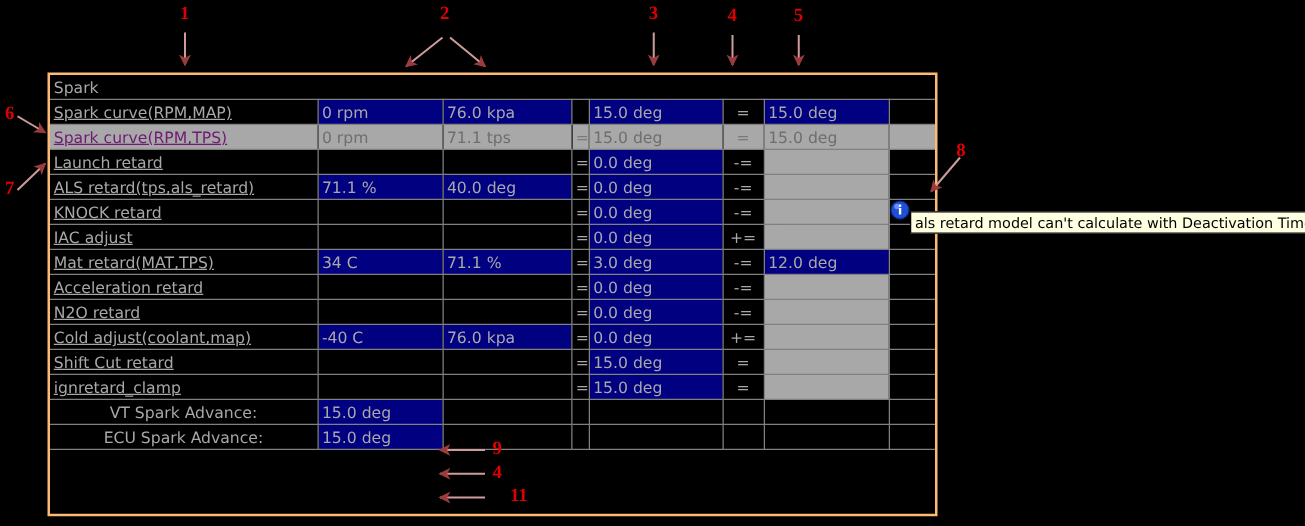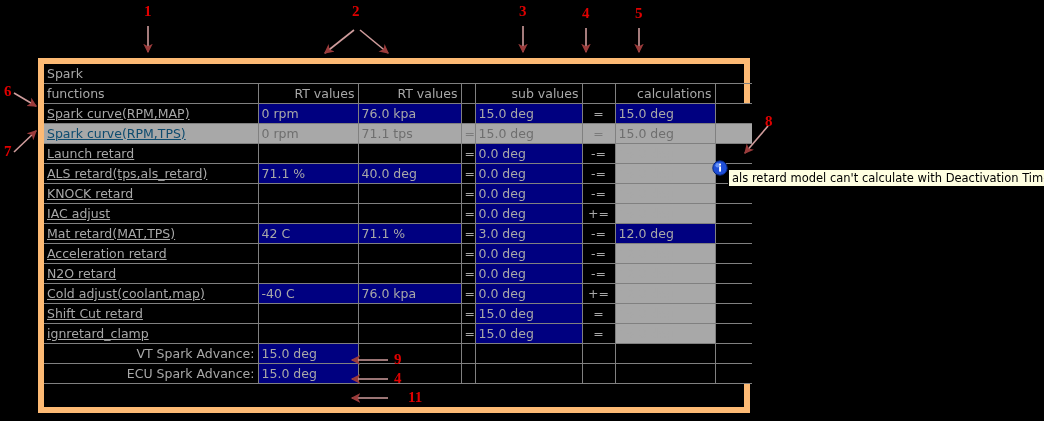--- a/index.html
+++ b/index.html
@@ -10,21 +10,21 @@
     overflow: hidden;
     font-family: "DejaVu Sans", "Liberation Sans", sans-serif;
   }
   #root { position: relative; width: 1044px; height: 421px; background: #000; }
 
   
   #spark-window {
     position: absolute;
     left: 38px; top: 58px;
     width: 712px; height: 355px;
-    border: 6px solid #fdba74;
+    border: 2px solid #fdba74;
     background: #000000;
   }
   table.grid {
     border-collapse: collapse;
     width: 708px;
     table-layout: fixed;
     font-size: 12.5px;
   }
   table.grid td {
     border-right: 1px solid #808080;
@@ -59,34 +59,34 @@
   
   .hdr { color: #a8a8a8; text-align: right; }
   .hdr.left { text-align: left; }
 
   
   .fn-link {
     color: #00e5ee;
     text-decoration: underline;
     text-align: left;
   }
-  .fn-plain { color: #909090; text-align: right; }
+  .fn-plain { color: #909090; text-align: center; }
 
   
   .val { }
   .op  { text-align: center; color: #a8a8a8; }
 
   
   .bg-navy { background: #000080; color: #9a9a9a; }
   .bg-gray { background: #a8a8a8; color: #6a6a6a; }
   .bg-black{ background: #000000; }
 
   
   tr.row-selected td { background: #a8a8a8; color: #6e6e6e; }
-  tr.row-selected td.fn-link { color: #0c4a6e; }
+  tr.row-selected td.fn-link { color: #701a75; }
   tr.row-selected td.op { color: #7a7a7a; }
 
   
   .anno-num {
     position: absolute;
     color: #e00000;
     font-weight: bold;
     font-size: 15px;
     font-family: "Liberation Serif", "DejaVu Serif", serif;
     line-height: 1;
@@ -128,30 +128,20 @@
           <col class="c-op2">
           <col class="c-calc">
           <col class="c-tail">
       </colgroup>
       <tbody id="tbody">
 
         <tr>
           <td class="title-cell" colspan="8">Spark</td>
         </tr>
 
-        <tr>
-          <td class="hdr left">functions</td>
-          <td class="hdr">RT values</td>
-          <td class="hdr">RT values</td>
-          <td class="hdr"></td>
-          <td class="hdr">sub values</td>
-          <td class="hdr"></td>
-          <td class="hdr">calculations</td>
-          <td class="hdr"></td>
-        </tr>
 
       <tr>
             <td class="fn-link">Spark curve(RPM,MAP)</td>
             <td class="val bg-navy">0 rpm</td>
             <td class="val bg-navy">76.0 kpa</td>
             <td class="op"></td>
             <td class="val bg-navy">15.0 deg</td>
             <td class="op">=</td>
             <td class="val bg-navy">15.0 deg</td>
             <td class="bg-black"></td>
@@ -201,21 +191,21 @@
             <td class="val bg-black"></td>
             <td class="val bg-black"></td>
             <td class="op">=</td>
             <td class="val bg-navy">0.0 deg</td>
             <td class="op">+=</td>
             <td class="val bg-gray">15.0 deg</td>
             <td class="bg-black"></td>
           </tr>
           <tr>
             <td class="fn-link">Mat retard(MAT,TPS)</td>
-            <td class="val bg-navy">42 C</td>
+            <td class="val bg-navy">34 C</td>
             <td class="val bg-navy">71.1 %</td>
             <td class="op">=</td>
             <td class="val bg-navy">3.0 deg</td>
             <td class="op">-=</td>
             <td class="val bg-navy">12.0 deg</td>
             <td class="bg-black"></td>
           </tr>
           <tr>
             <td class="fn-link">Acceleration retard</td>
             <td class="val bg-black"></td>

